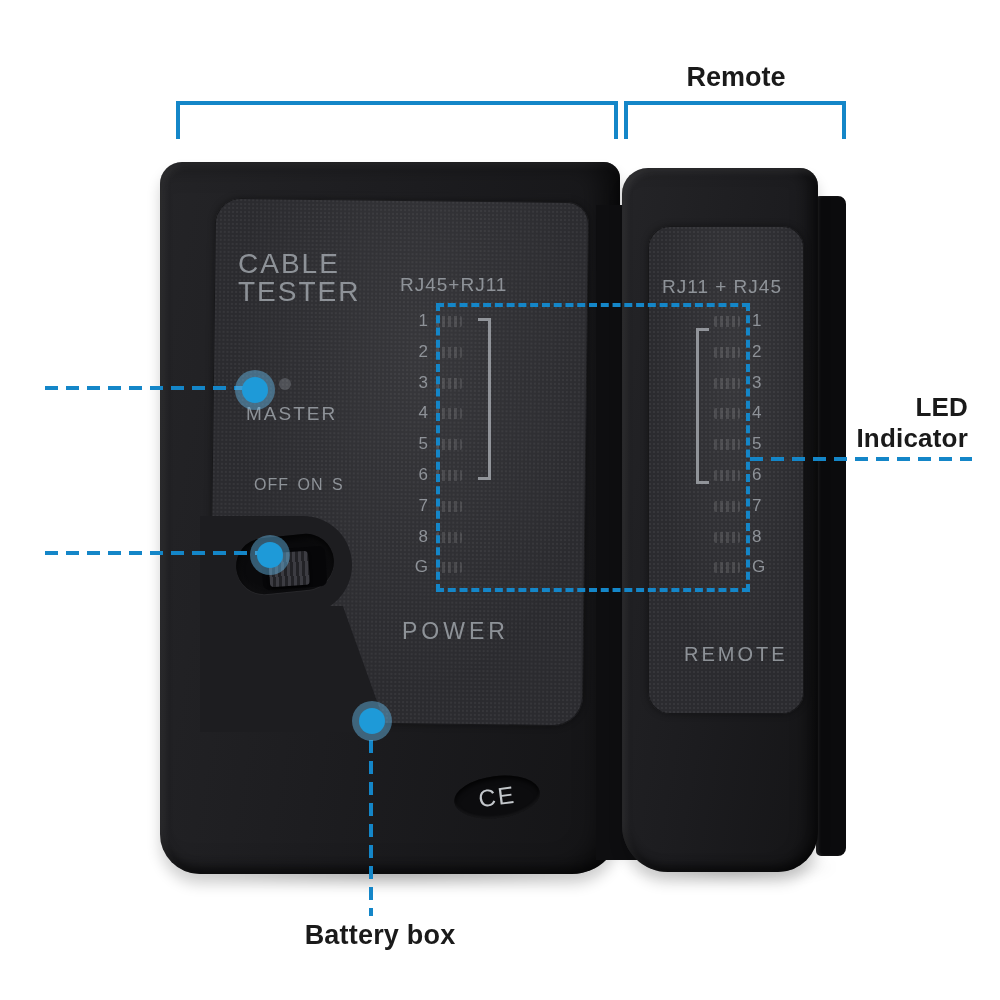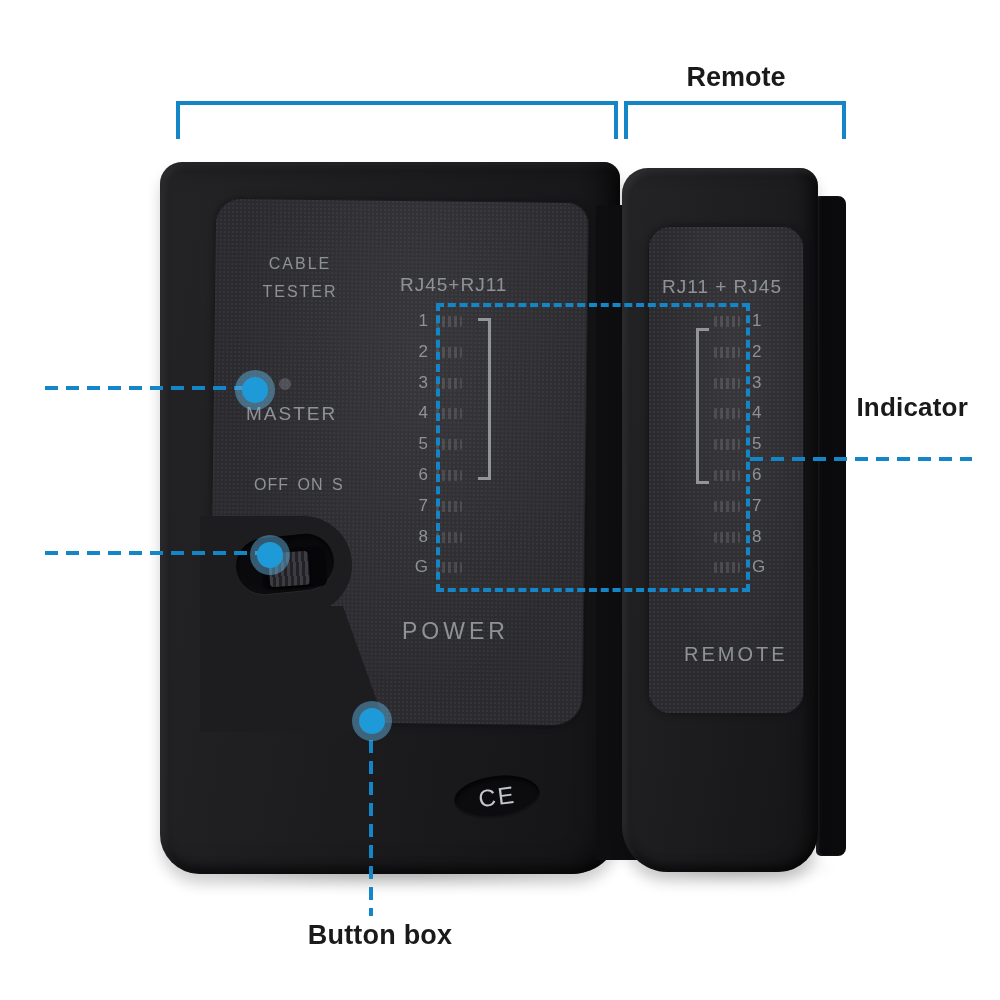--- a/index.html
+++ b/index.html
@@ -42,21 +42,21 @@
                        radial-gradient(rgba(255,255,255,0.05) 1px,transparent 1.3px);
       background-size:100% 100%,4px 4px;
       box-shadow:inset 0 0 0 1px rgba(0,0,0,0.45),0 0 7px rgba(0,0,0,0.4);}
   .panel-main{left:212px;top:200px;width:374px;height:524px;border-radius:26px 22px 30px 42px;transform:rotate(0.7deg);z-index:5;}
   .panel-remote{left:648px;top:226px;width:156px;height:488px;border-radius:22px;z-index:5;}
   .frame-patch{background:#1d1d20;z-index:6;}
   .floor-shadow{background:radial-gradient(ellipse,rgba(0,0,0,0.22),transparent 70%);filter:blur(6px);}
 
   
   .dtxt{color:#9ba0a6;opacity:0.88;z-index:10;}
-  .brand{font-size:16px;letter-spacing:2px;text-align:center;line-height:28px;}
+  .brand{font-size:28px;letter-spacing:2px;text-align:left;line-height:28px;}
   .ports{font-size:19px;letter-spacing:1px;}
   .power{font-size:19px;letter-spacing:2px;}
   .offon{font-size:16px;letter-spacing:1px;word-spacing:3px;}
   .role-main{font-size:23px;letter-spacing:4px;}
   .role-remote{font-size:20px;letter-spacing:3px;}
 
   
   .led-row{position:absolute;height:30px;z-index:10;}
   .led-num{position:absolute;top:3px;color:#8e9298;font-size:17px;}
   .led-win{position:absolute;top:8px;width:26px;height:11px;border-radius:2px;opacity:0.85;
@@ -208,21 +208,22 @@
 
   <div class="abs dash-rect" style="left:436px;top:303px;width:306px;height:281px;"></div>
 
   <div class="abs dash-h" style="left:45px;top:386px;width:200px;z-index:44;"></div>
   <div class="abs dot" style="left:242px;top:377px;"></div>
 
   <div class="abs dash-h" style="left:45px;top:551px;width:215px;z-index:44;"></div>
   <div class="abs dot" style="left:257px;top:542px;"></div>
 
   <div class="abs callout" style="left:820px;top:392px;width:148px;text-align:right;">
+    <div>LED</div>
     <div>Indicator</div>
   </div>
   <div class="abs dash-h" style="left:750px;top:457px;width:222px;z-index:44;"></div>
 
   <div class="abs dot" style="left:359px;top:708px;"></div>
   <div class="abs dash-v" style="left:369px;top:740px;height:176px;z-index:44;"></div>
-  <div class="abs callout" style="left:280px;top:920px;width:200px;text-align:center;font-size:27px;">Button box</div>
+  <div class="abs callout" style="left:280px;top:920px;width:200px;text-align:center;font-size:27px;">Battery box</div>
 
 </div>
 
 </body></html>

